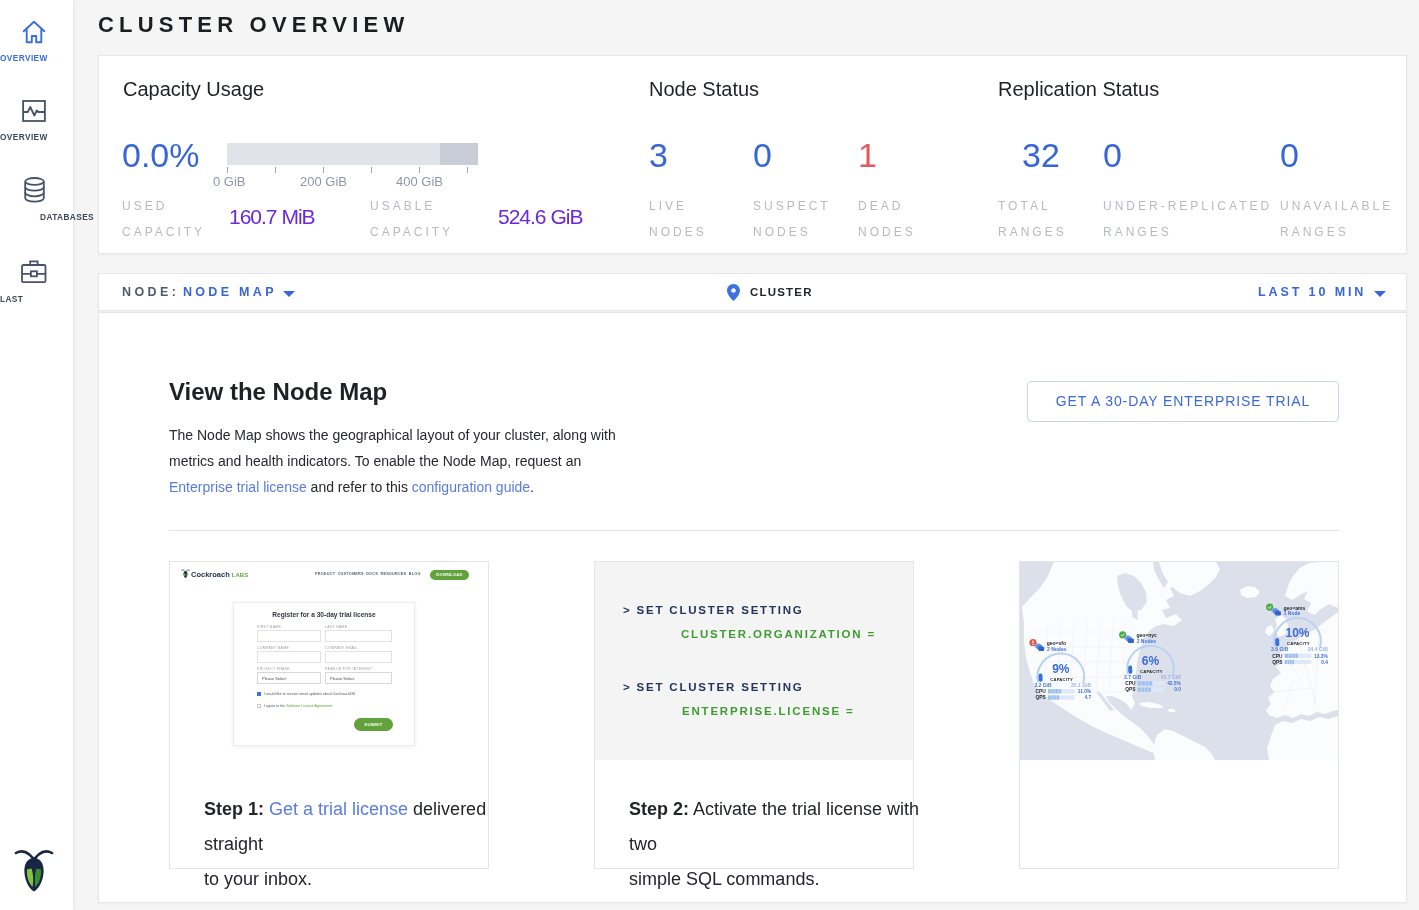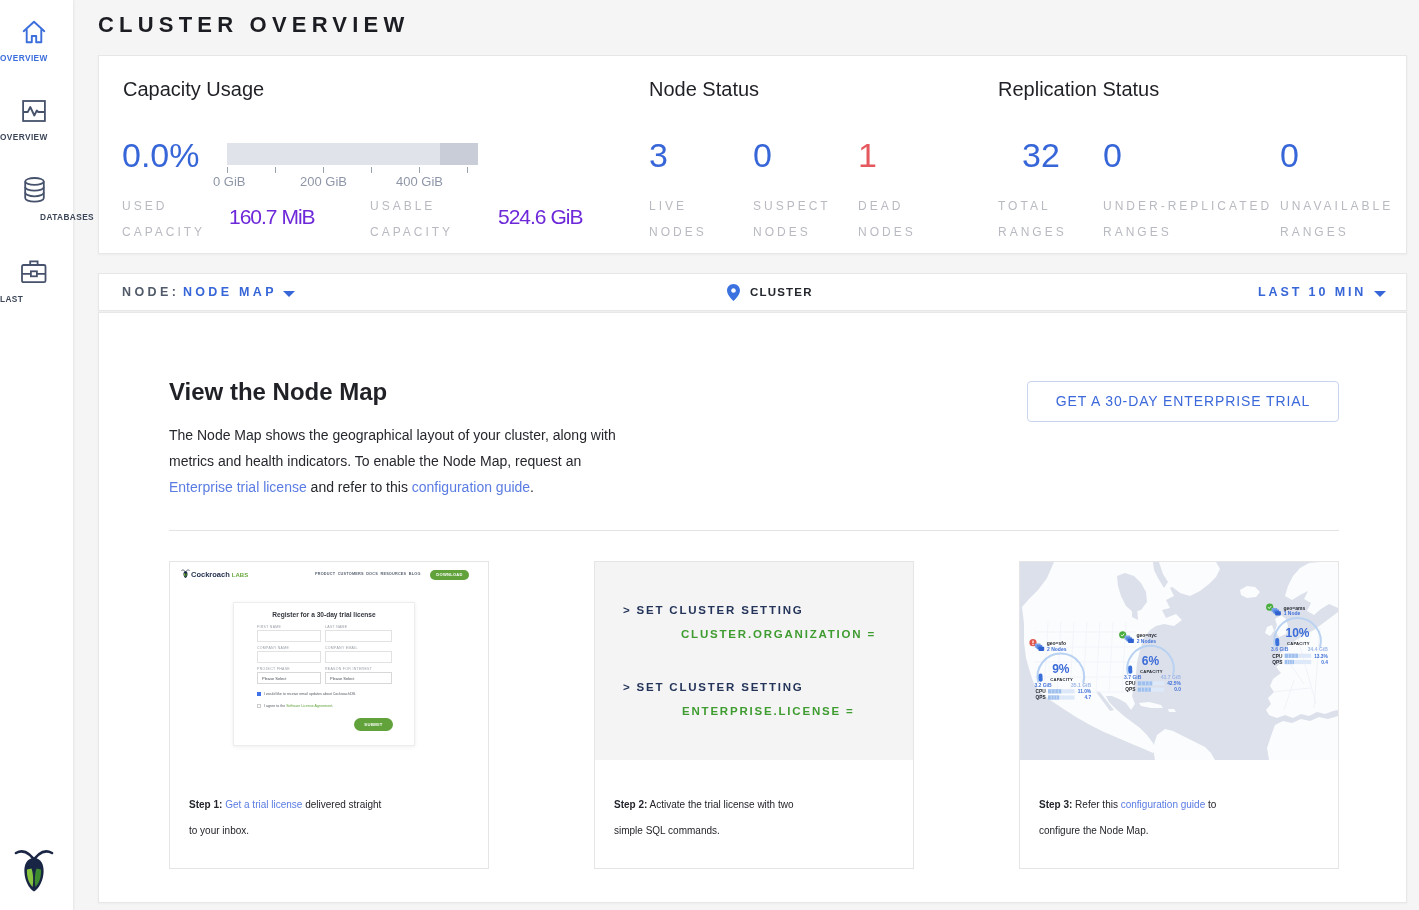--- a/index.html
+++ b/index.html
@@ -23,21 +23,21 @@
 
 .vb { position:absolute; top:274px; height:37px; line-height:37px; font-size:12.5px; letter-spacing:2px; font-weight:bold; }
 
 #h2 { position:absolute; left:169px; top:378px; font-size:24px; font-weight:bold; color:#1f2126; }
 #para { position:absolute; left:169px; top:421.5px; width:580px; font-size:14px; line-height:26.4px; color:#26282e; }
 #para a { color:#5a7ce2; text-decoration:none; }
 #trialbtn { position:absolute; left:1027px; top:381px; width:312px; height:41px; background:#fff; border:1px solid #c9d4ee; border-radius:4px; color:#3b68da; font-size:14px; letter-spacing:0.9px; text-align:center; line-height:39px; }
 #hr { position:absolute; left:169px; top:530px; width:1170px; height:1px; background:#e3e3e3; }
 .card { position:absolute; top:561px; width:320px; height:308px; background:#fff; border:1px solid #e5e5e5; }
 .cardimg { position:absolute; left:0; top:0; width:318px; height:198px; overflow:hidden; }
-.caption { position:absolute; left:19px; top:230px; width:310px; font-size:10px; line-height:26px; color:#23252b; }
+.caption { position:absolute; left:34px; top:230px; width:310px; font-size:18px; line-height:35px; color:#23252b; }
 .caption b { font-weight:bold; }
 .caption a { color:#5a7ce2; text-decoration:none; }
 </style>
 </head>
 <body>
 
 <div id="sidebar">
   <svg class="abs" style="left:22px;top:19.5px;" width="24" height="24" viewBox="0 0 24 24" fill="none" stroke="#3b6ddb" stroke-width="1.9">
     <path d="M1.7 11.2 L12 1.7 L22.3 11.2" stroke-linecap="round" stroke-linejoin="round"></path>
     <path d="M4.7 9.2 L4.7 22.3 L9.8 22.3 L9.8 16 L14.2 16 L14.2 22.3 L19.3 22.3 L19.3 9.2" stroke-linejoin="round"></path>
@@ -296,14 +296,13 @@
         <text x="307.8" y="101.80000000000001" text-anchor="end" font-size="4.8" font-weight="bold" fill="#3e6fd9">0.4</text>
         <circle cx="249.7" cy="45.2" r="3.6" fill="#4aae3e"></circle>
         <path d="M248.1 45.2 l1.1 1.3 l2.1 -2.5" stroke="#fff" stroke-width="0.9" fill="none"></path>
         <rect x="251.5" y="46.0" width="5.8" height="4.2" rx="0.8" fill="#7ba3ea"></rect>
         <rect x="253.3" y="47.6" width="5.8" height="4.2" rx="0.8" fill="#5585e0"></rect>
         <rect x="255.1" y="49.2" width="5.8" height="4.2" rx="0.8" fill="#2f62cf"></rect>
         <text x="263.4" y="47.6" font-size="5" font-weight="bold" fill="#23262c">geo=ams</text>
         <text x="263.7" y="53.1" font-size="5" font-weight="bold" fill="#3e6fd9">1 Node</text>
 </svg>
 </div>
-  <div class="caption"><b>Step 3:</b> Refer this <a>configuration guide</a> to<br>configure the Node Map.</div>
 </div>
 
 </body></html>

